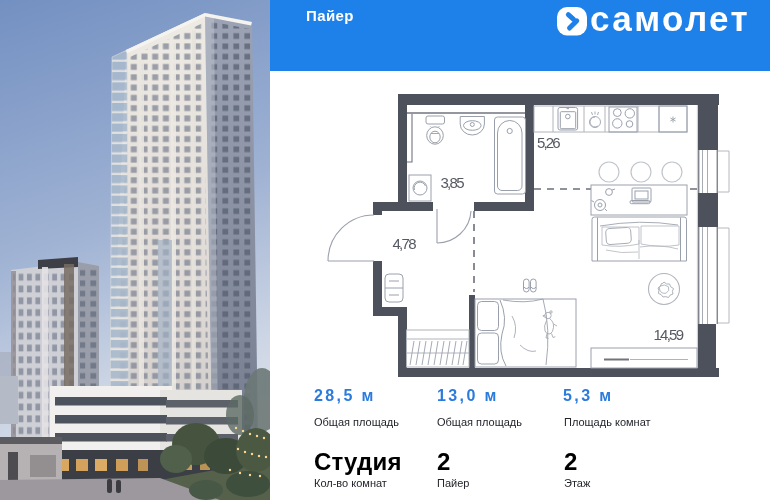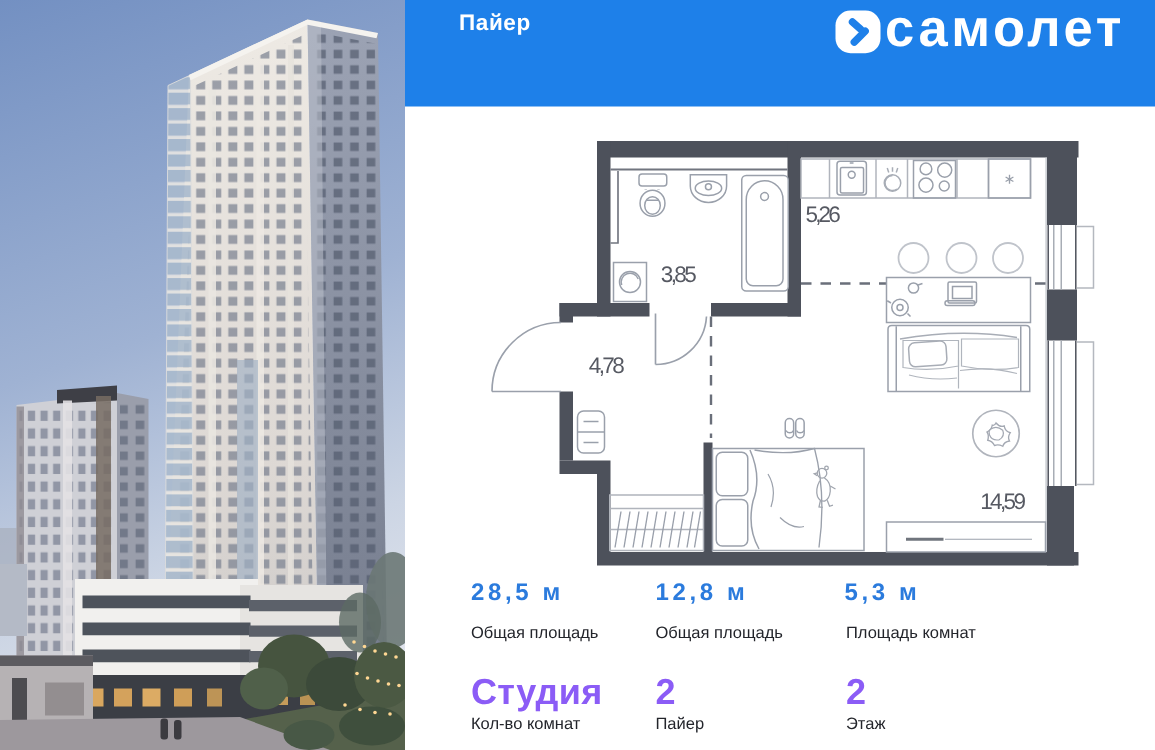--- a/index.html
+++ b/index.html
@@ -1,21 +1,21 @@
 <!DOCTYPE html>
 <html><head><meta charset="utf-8">
 <style>
 html,body{margin:0;padding:0}
 body{width:770px;height:500px;position:relative;overflow:hidden;background:#fff;font-family:"Liberation Sans",sans-serif}
 #photo{position:absolute;left:0;top:0}
 #hdr{position:absolute;left:270px;top:0;width:500px;height:71px;background:#1e80e9}
 #hdr .name{position:absolute;left:36px;top:7px;font-size:15px;font-weight:700;color:#fff;letter-spacing:.4px}
 #plan{position:absolute;left:270px;top:71px}
 .big{position:absolute;font-weight:700;color:#2b7bdd;font-size:16px;letter-spacing:2.4px}
-.big2{position:absolute;font-weight:700;color:#8b5cf6;font-size:24px;letter-spacing:.2px}
+.big2{position:absolute;font-weight:700;color:#000000;font-size:24px;letter-spacing:.2px}
 .lbl{position:absolute;font-size:11px;color:#23252b}
 </style></head>
 <body>
 
 <svg id="photo" width="270" height="500" viewBox="0 0 270 500">
 <defs>
 <linearGradient id="sky" x1="0" y1="0" x2="0.18" y2="1">
 <stop offset="0" stop-color="#7390c2"></stop>
         <stop offset="0.5" stop-color="#9fb2d3"></stop>
         <stop offset="0.82" stop-color="#ccd5e4"></stop>
@@ -411,21 +411,21 @@
 <text x="392.5" y="248.5" textLength="24">4,78</text>
 
 <text x="653.5" y="339.5" textLength="30.5">14,59</text>
 </g>
 </svg>
 
 <div class="big" style="left:314px;top:387px">28,5 м</div>
 
 <div class="lbl" style="left:314px;top:416px">Общая площадь</div>
 
-<div class="big" style="left:437px;top:387px">12,8 м</div>
+<div class="big" style="left:437px;top:387px">13,0 м</div>
 
 <div class="lbl" style="left:437px;top:416px">Общая площадь</div>
 
 <div class="big" style="left:563px;top:387px">5,3 м</div>
 
 <div class="lbl" style="left:564px;top:416px">Площадь комнат</div>
 
 <div class="big2" style="left:314px;top:448px">Студия</div>
 
 <div class="lbl" style="left:314px;top:477px">Кол-во комнат</div>

